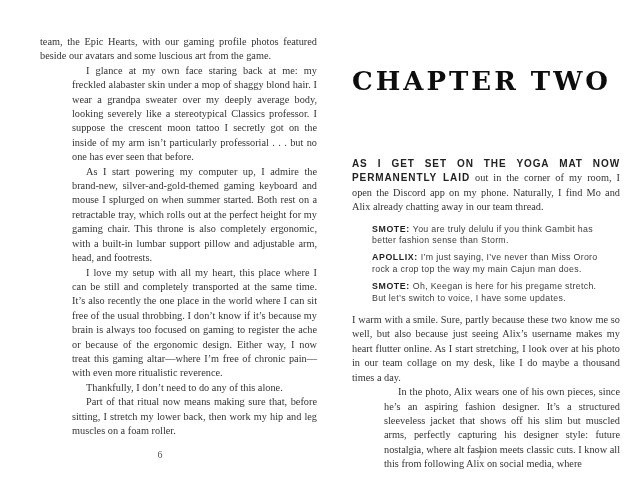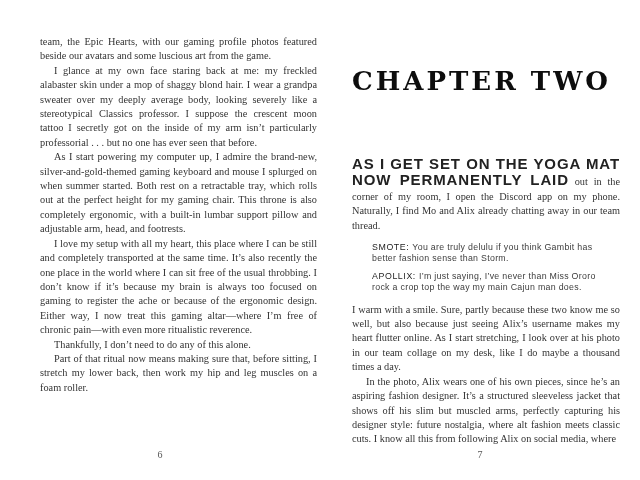--- a/index.html
+++ b/index.html
@@ -30,56 +30,56 @@
     width: 268px;
   }
   .body-text p {
     margin: 0;
     text-align: justify;
     font-family: "Liberation Serif", "DejaVu Serif", serif;
     font-size: 10.3px;
     line-height: 14.4px;
     color: #333333;
   }
-  p.ind { text-indent: 14px; }
+  p.ind { text-indent: 14px; margin-left: 32px; }
   .chapter {
     margin: 68px 0 0 0;
     text-align: left;
     font-family: "DejaVu Serif", "Liberation Serif", serif;
     font-weight: bold;
     font-size: 26px;
     line-height: 26px;
     letter-spacing: 3px;
     color: #0d0d0d;
     white-space: nowrap;
   }
   .page.right .body-text { margin-top: 63px; }
   .lead {
     font-family: "Liberation Sans", "DejaVu Sans", sans-serif;
     font-weight: bold;
-    font-size: 15px;
+    font-size: 10px;
     letter-spacing: 0.9px;
     color: #222222;
   }
   .chat {
     margin: 9px 0 9px 20px;
     width: 232px;
   }
   .chat p {
     font-family: "Liberation Sans", "DejaVu Sans", sans-serif;
     font-size: 8.8px;
     line-height: 11.4px;
     letter-spacing: 0.3px;
     color: #3d3d3d;
     text-align: left;
     margin: 0 0 6px 0;
   }
   .chat p:last-child { margin-bottom: 0; }
   .chat strong {
-    font-weight: 400;
+    font-weight: 700;
     letter-spacing: 0.6px;
     color: #1e1e1e;
     margin-right: 3px;
   }
   .folio {
     position: absolute;
     top: 449px;
     width: 320px;
     text-align: center;
     font-family: "Liberation Serif", "DejaVu Serif", serif;
@@ -105,20 +105,21 @@
     </div>
   </section>
 
   <section class="page right">
     <h1 class="chapter">CHAPTER TWO</h1>
     <div class="body-text">
       <p><span class="lead">AS I GET SET ON THE YOGA MAT NOW PERMANENTLY LAID</span> <span>out in the corner of my room, I open the Discord app on my phone. Naturally, I find Mo and Alix already chatting away in our team thread.</span></p>
       <div class="chat">
         <p><strong>SMOTE:</strong><span>You are truly delulu if you think Gambit has better fashion sense than Storm.</span></p>
         <p><strong>APOLLIX:</strong><span>I’m just saying, I’ve never than Miss Ororo rock a crop top the way my main Cajun man does.</span></p>
+        <p><strong>SMOTE:</strong><span>Oh, Keegan is here for his pregame stretch. But let’s switch to voice, I have some updates.</span></p>
       </div>
       <p>I warm with a smile. Sure, partly because these two know me so well, but also because just seeing Alix’s username makes my heart flutter online. As I start stretching, I look over at his photo in our team collage on my desk, like I do maybe a thousand times a day.</p>
       <p class="ind">In the photo, Alix wears one of his own pieces, since he’s an aspiring fashion designer. It’s a structured sleeveless jacket that shows off his slim but muscled arms, perfectly capturing his designer style: future nostalgia, where alt fashion meets classic cuts. I know all this from following Alix on social media, where</p>
     </div>
   </section>
 
   <div class="folio folio-left">6</div>
   <div class="folio folio-right">7</div>
 
 </div>

